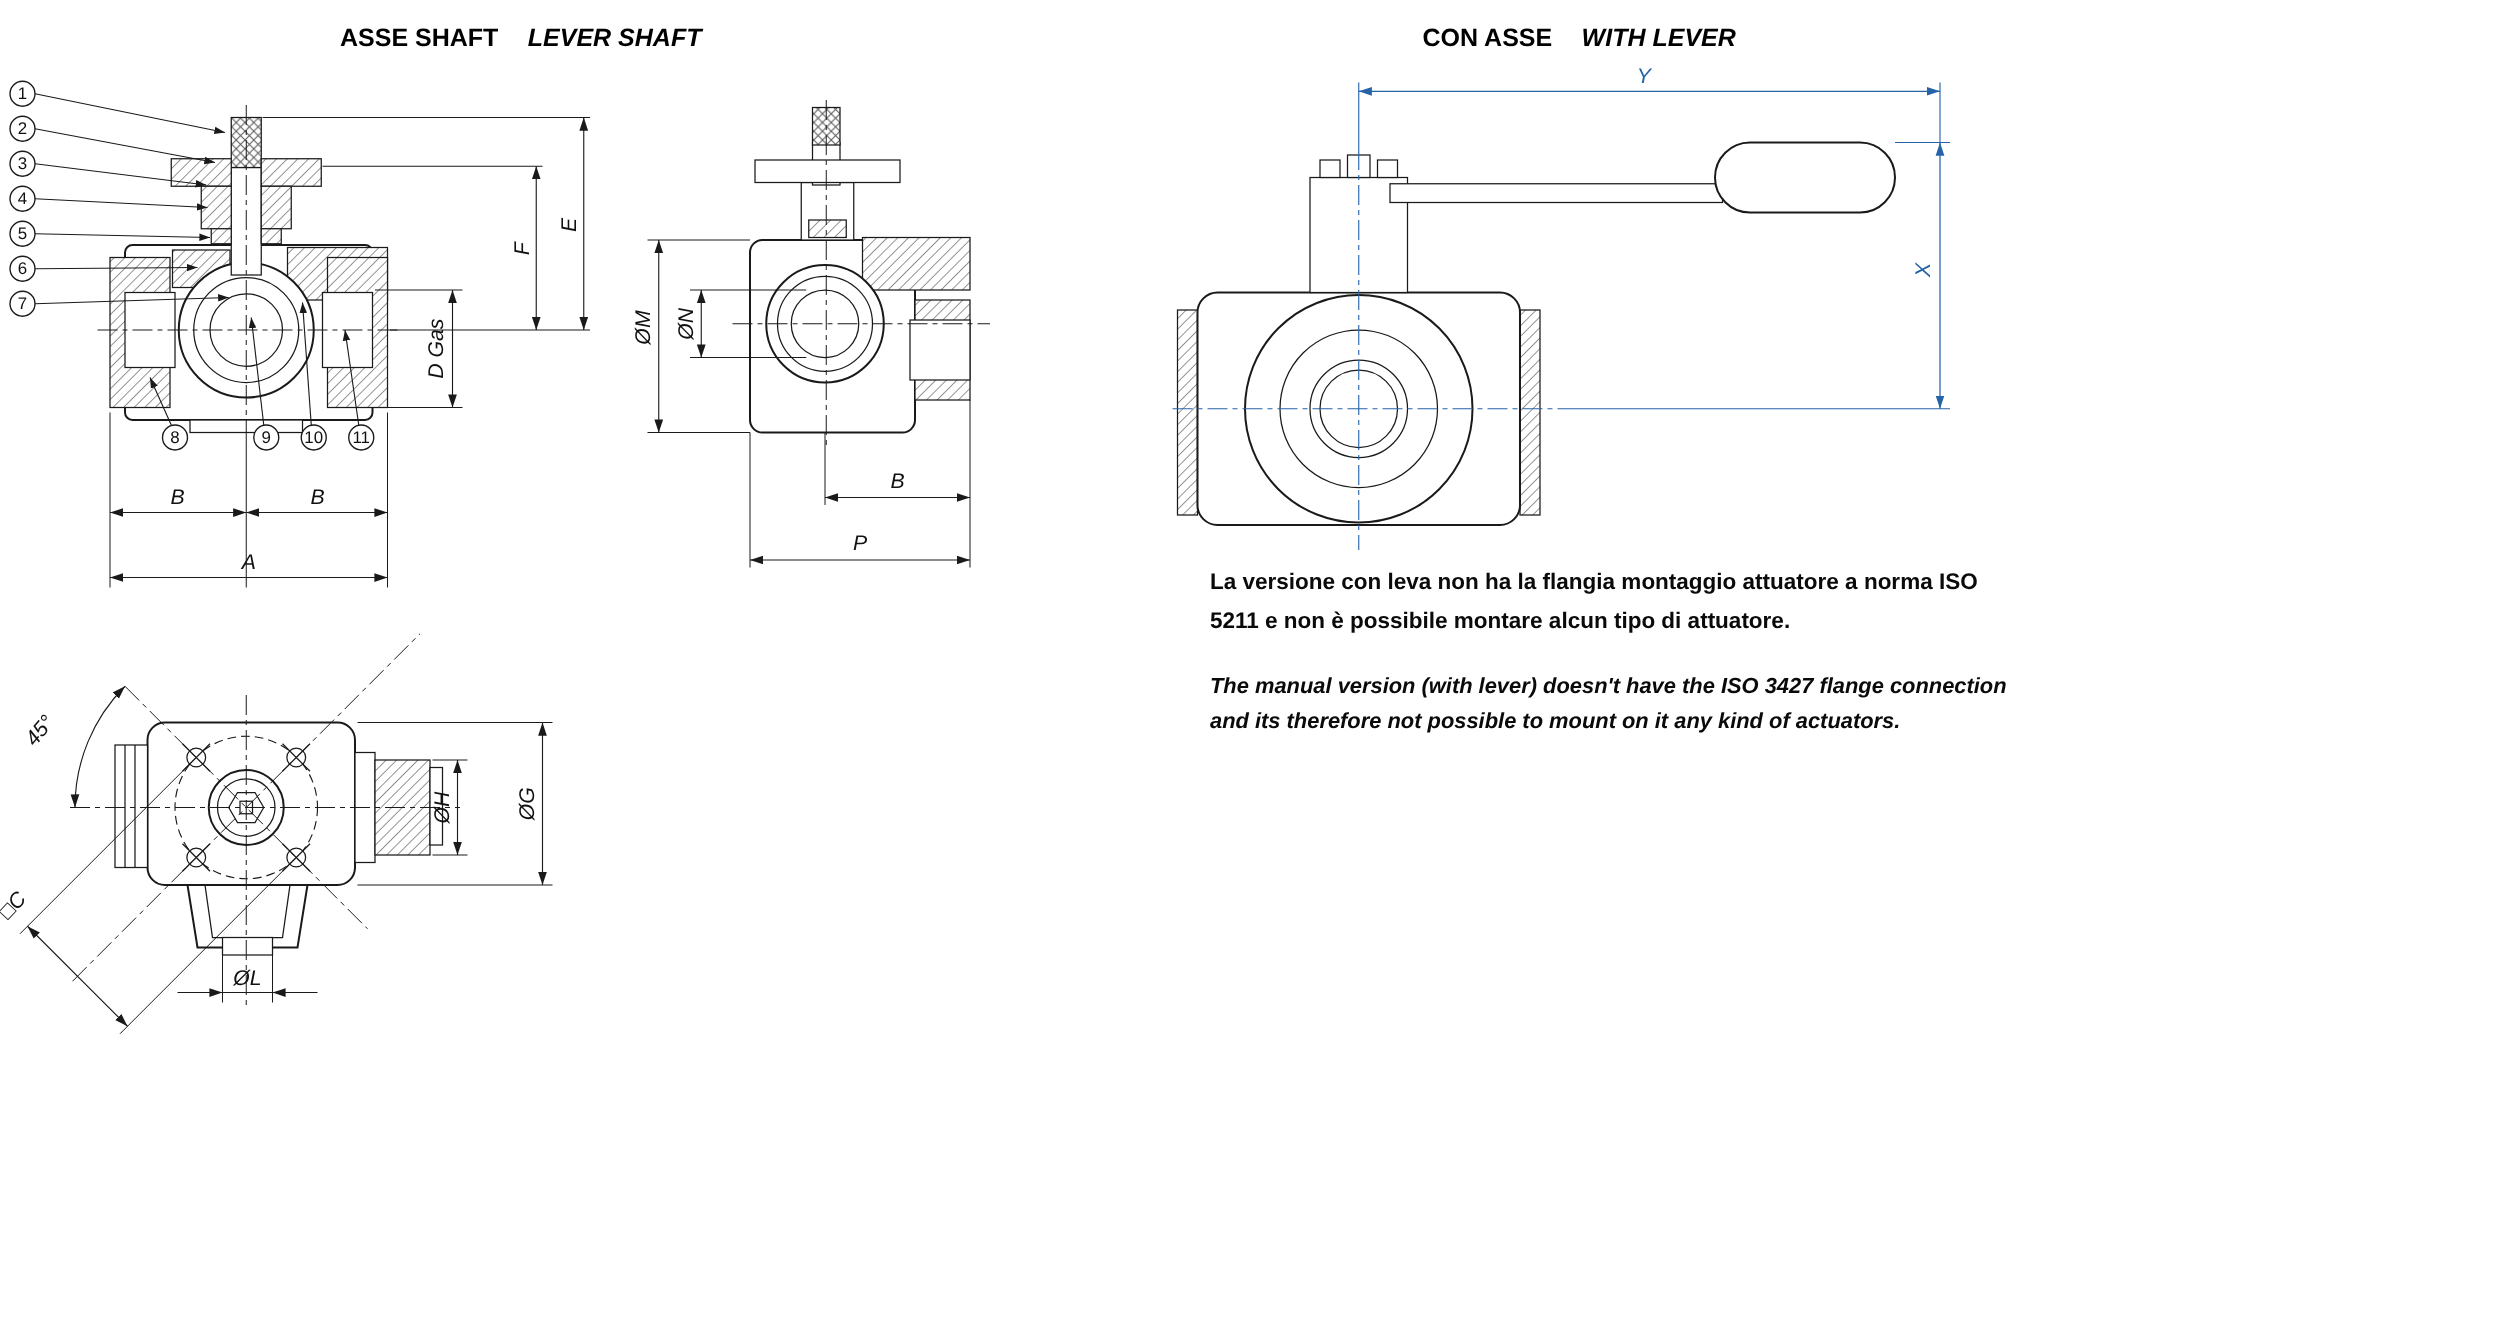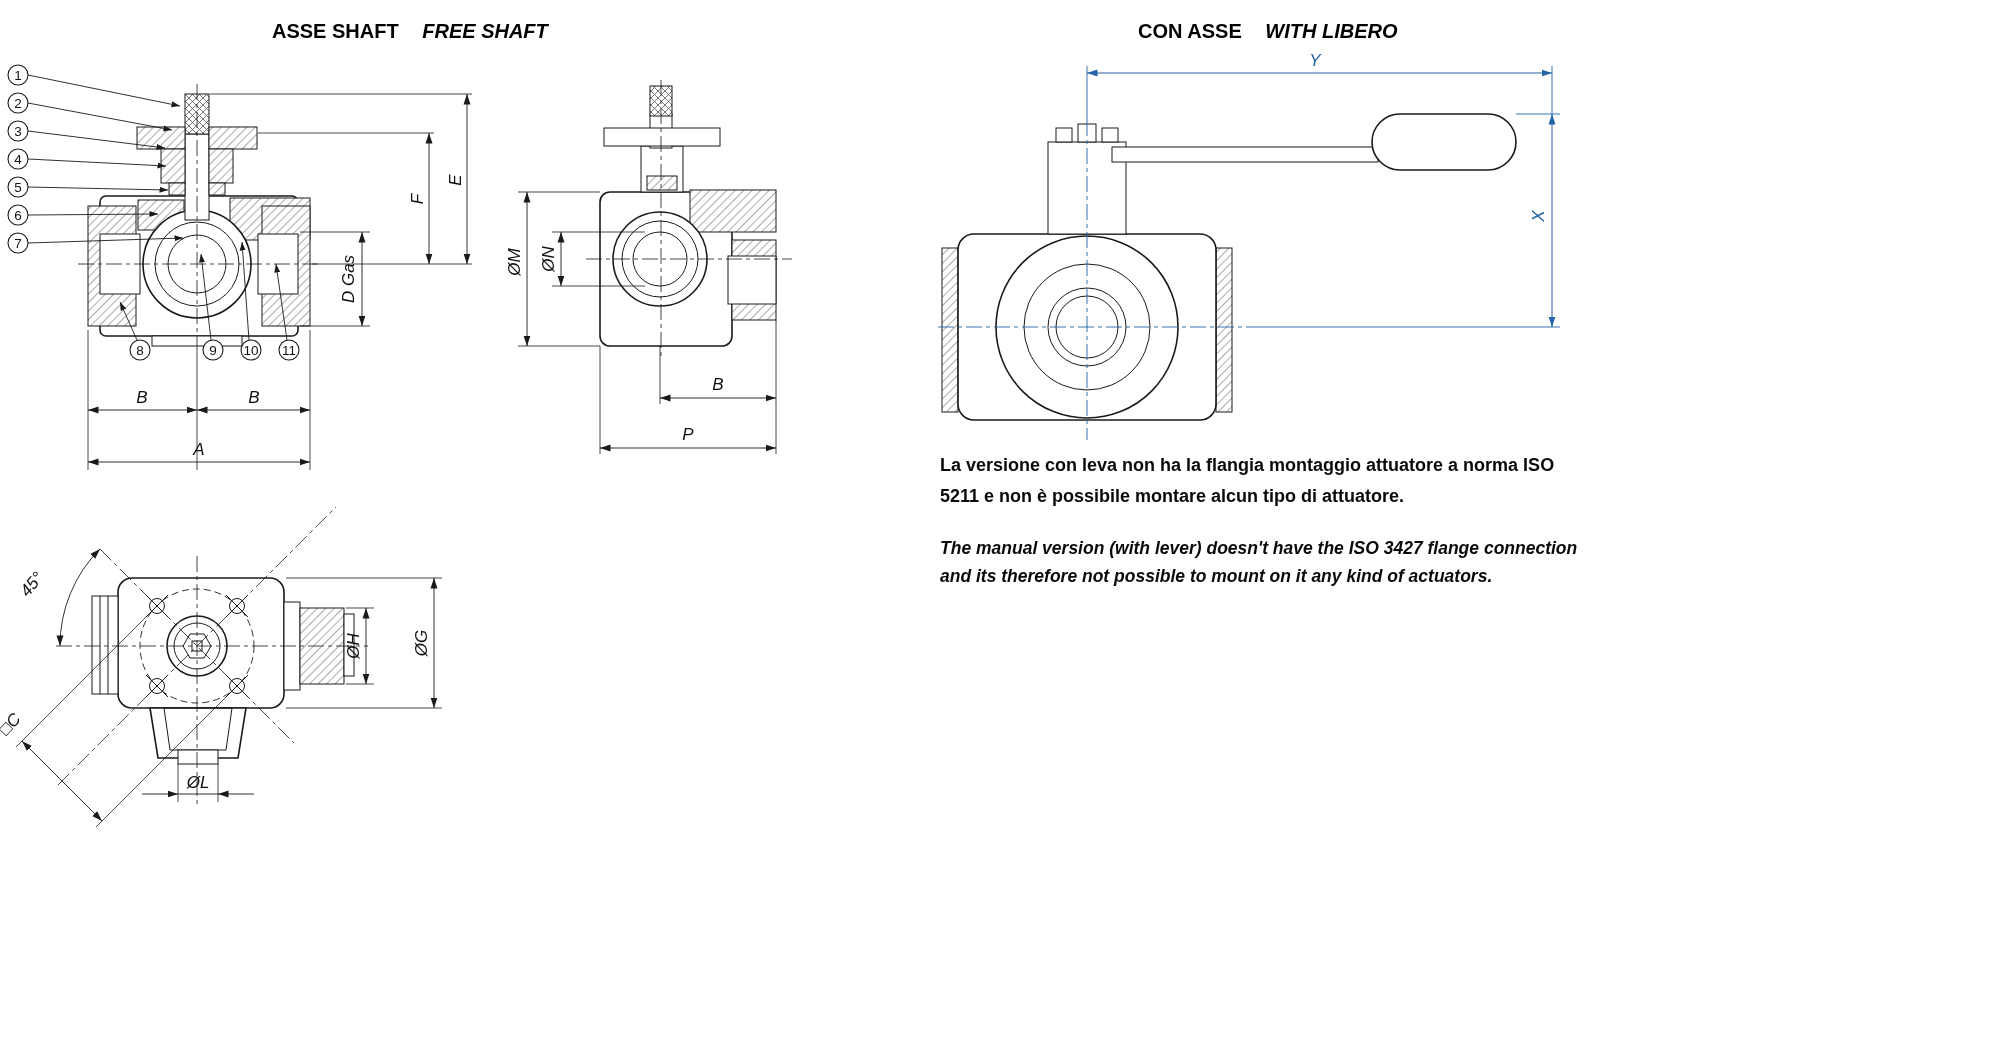--- a/index.html
+++ b/index.html
@@ -1,19 +1,19 @@
 <!DOCTYPE html>
 <html><head>
 <meta charset="utf-8">
 <style>
   html,body{margin:0;padding:0;background:#fff;}
   #page{position:relative;width:2012px;height:1056px;background:#fff;font-family:"Liberation Sans",sans-serif;overflow:hidden;}
   .title{position:absolute;font-size:20px;font-weight:bold;color:#000;white-space:nowrap;}
   .title .en{font-style:italic;margin-left:18px;}
-  .note{position:absolute;left:940px;width:655px;color:#0a0a0a;}
+  .note{position:absolute;left:968px;width:655px;color:#0a0a0a;}
   .note-it{top:450px;font-size:18px;font-weight:bold;line-height:1.72;}
   .note-en{top:534px;font-size:17.5px;font-weight:bold;font-style:italic;line-height:1.62;}
   .lnf{fill:#fff;stroke:#1a1a1a;stroke-width:1.6;}
   .tn{fill:none;stroke:#1a1a1a;stroke-width:1;}
   .tnf{fill:#fff;stroke:#1a1a1a;stroke-width:1;}
   .hat{stroke:#1a1a1a;stroke-width:1;}
   .cl{fill:none;stroke:#1a1a1a;stroke-width:0.8;stroke-dasharray:16 4 4 4;}
   .clb{fill:none;stroke:#2563a8;stroke-width:0.9;stroke-dasharray:16 4 4 4;}
   .dim{fill:none;stroke:#1a1a1a;stroke-width:0.9;}
   .dimb{fill:none;stroke:#2563a8;stroke-width:1;}
@@ -26,25 +26,25 @@
   .dl{font:italic 17px "Liberation Sans",sans-serif;text-anchor:middle;fill:#111;}
   .dlb{fill:#2563a8;}
 </style>
 </head>
 <body>
 
 <div id="page">
 
   <div class="title" style="left:272px;top:20px;">
     <span class="it">ASSE SHAFT</span>
-    <span class="en">FREE SHAFT</span>
+    <span class="en">LEVER SHAFT</span>
   </div>
   <div class="title" style="left:1138px;top:20px;">
     <span class="it">CON ASSE</span>
-    <span class="en">WITH LIBERO</span>
+    <span class="en">WITH LEVER</span>
   </div>
 
   <svg width="2012" height="1056" viewBox="0 0 2012 1056" style="position:absolute;left:0;top:0;">
     <defs>
       <pattern id="h45" width="6" height="6" patternUnits="userSpaceOnUse" patternTransform="rotate(45)">
         <rect width="6" height="6" fill="#ffffff"></rect>
         <line x1="0" y1="0" x2="0" y2="6" stroke="#555" stroke-width="1"></line>
       </pattern>
       <pattern id="hxp" width="7" height="7" patternUnits="userSpaceOnUse">
         <rect width="7" height="7" fill="#ffffff"></rect>

